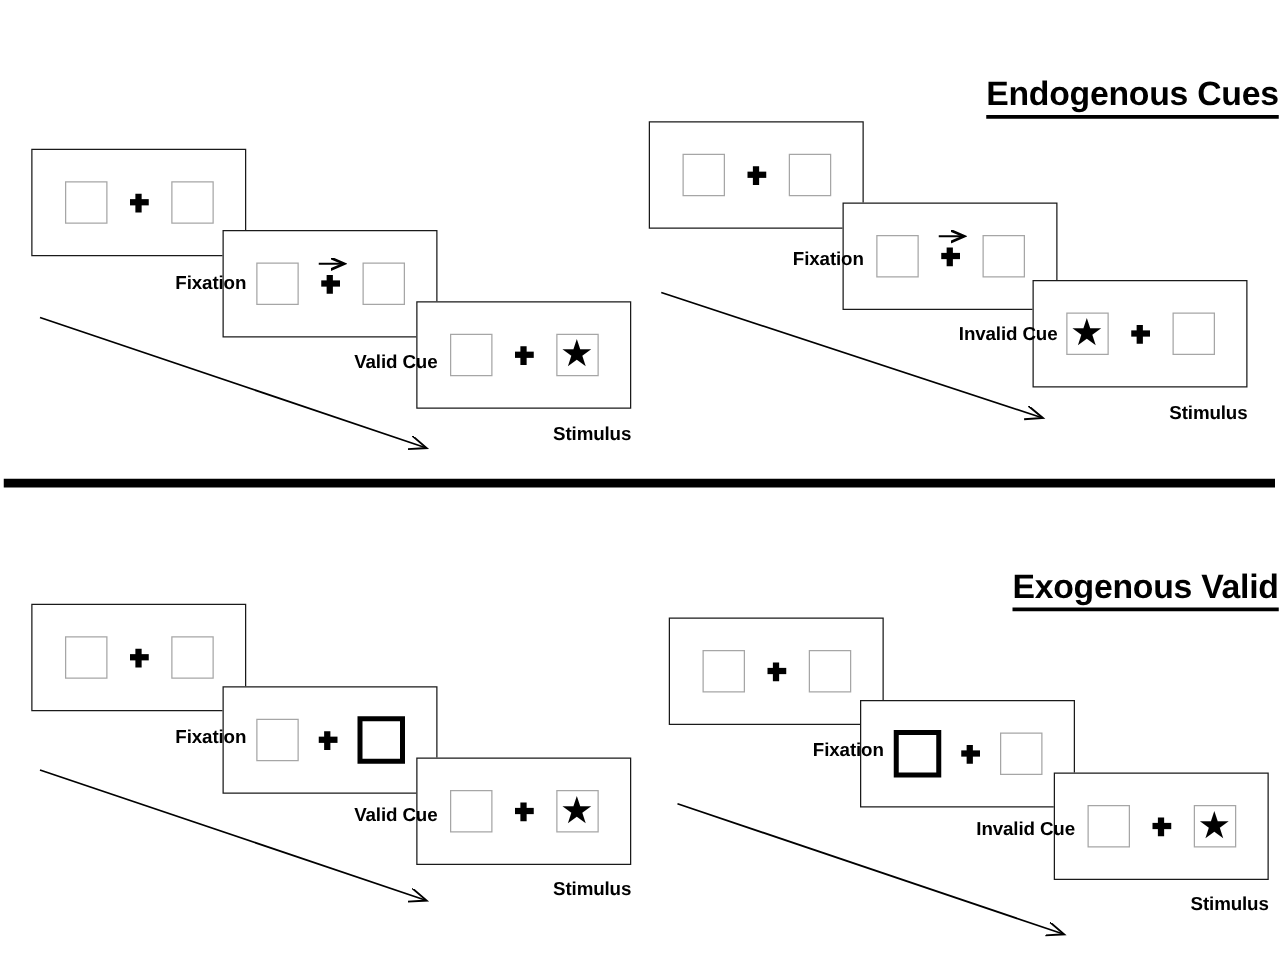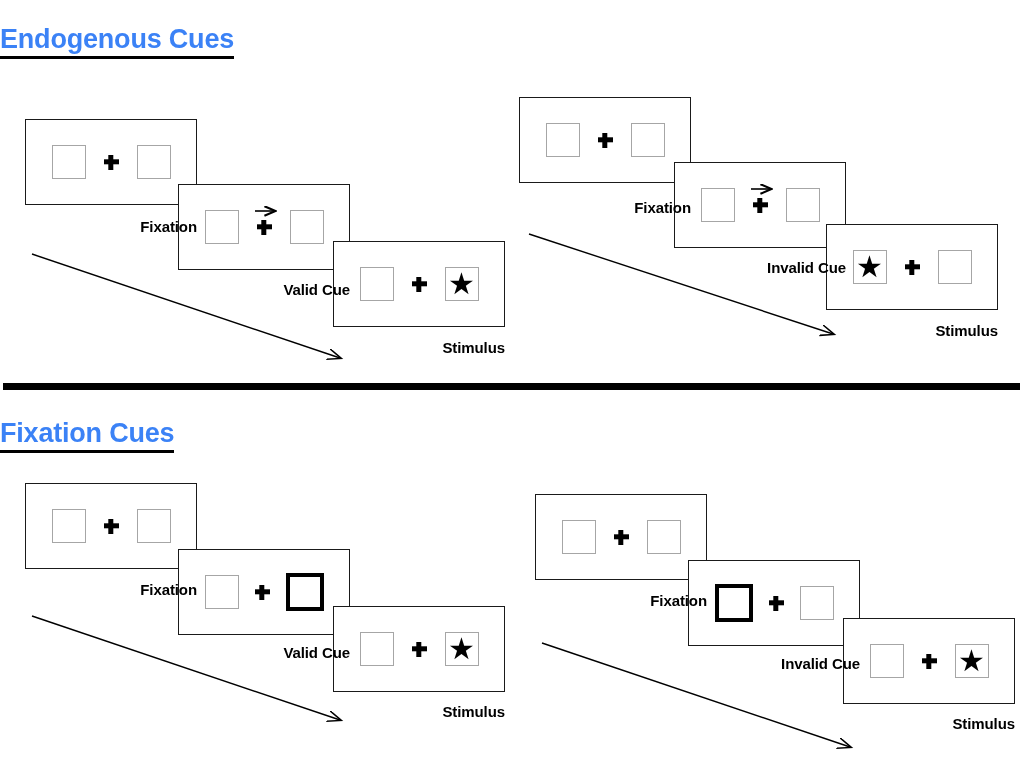--- a/index.html
+++ b/index.html
@@ -10,24 +10,25 @@
     overflow:hidden;
     position:relative;
   }
   .stage{position:absolute;left:0;top:0;width:1023px;height:767px;}
 
   
   .section-title{
     position:absolute;
     font-weight:bold;
     font-size:27px;
-    color:#3b82f6;
-    text-align:left;
+    color:#000000;
+    text-align:right;
     white-space:nowrap;
     letter-spacing:-0.2px;
+    margin-top:36px;
   }
   .section-title .tx{
     display:inline-block;
     border-bottom:3px solid #000;
     padding-bottom:1px;
   }
 
   
   .divider{
     position:absolute;
@@ -242,21 +243,21 @@
         </div>
         <div class="sq" style="width:34px;height:34px;"></div>
       </div>
     </div>
   </div>
   <div class="caption" style="left:826px;top:322px;width:172px;z-index:6;">Stimulus</div>
 
   <div class="divider" style="left:3px;top:383px;width:1017px;height:7px;"></div>
 
   <div class="section-title" style="left:0;top:418px;width:1023px;">
-    <span class="tx">Fixation Cues</span>
+    <span class="tx">Exogenous Valid</span>
   </div>
 
   <svg class="flow-arrow" style="left:28px;top:610px;width:330px;height:120px;" viewBox="0 0 330 120">
     <defs>
       <marker id="ahD" markerWidth="12" markerHeight="12" refX="9" refY="4" orient="auto" markerUnits="strokeWidth">
         <path d="M0,0 L10,4 L0,8" fill="none" stroke="#000" stroke-width="1.1"></path>
       </marker>
     </defs>
     <line x1="4" y1="6" x2="312" y2="110" stroke="#000" stroke-width="1.4" marker-end="url(#ahD)"></line>
   </svg>

